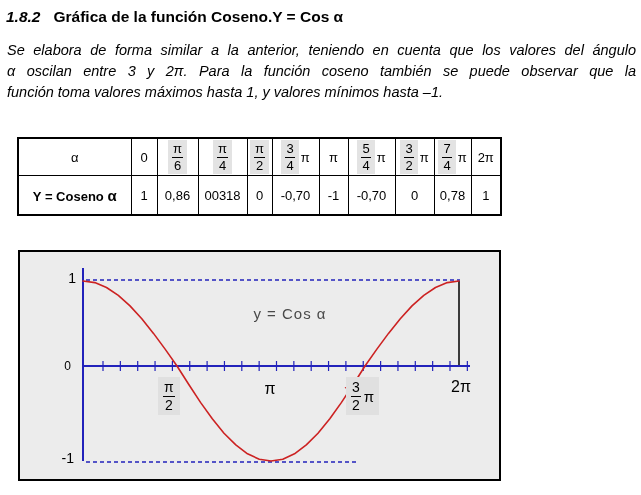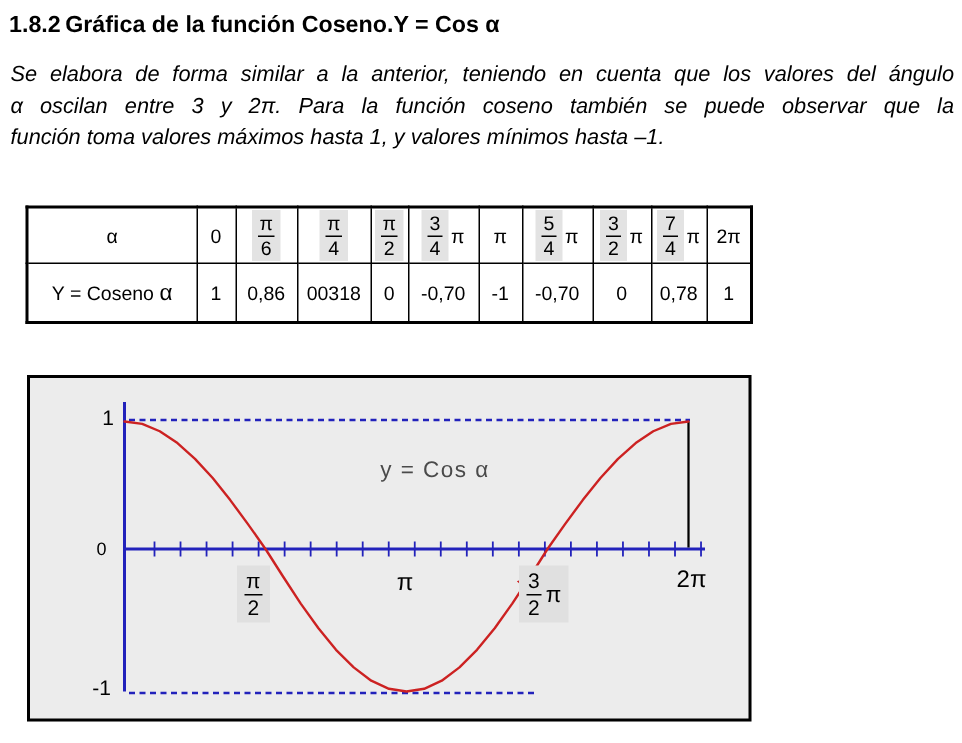--- a/index.html
+++ b/index.html
@@ -1,38 +1,38 @@
 <!DOCTYPE html>
 <html><head>
 <meta charset="utf-8">
 <style>
   html,body{margin:0;padding:0;background:#fff;}
   body{width:641px;height:495px;position:relative;overflow:hidden;
        font-family:"Liberation Sans","DejaVu Sans",sans-serif;color:#000;}
 
   
   .heading{position:absolute;left:6px;top:8px;font-size:15.5px;font-weight:bold;white-space:nowrap;}
-  .heading .hnum{margin-right:3px;}
+  .heading .hnum{margin-right:13px;font-style:italic;}
   .heading .htitle{}
 
   
   .para{position:absolute;left:7px;top:40px;width:629px;font-size:14.5px;line-height:21px;}
   .pline{text-align:justify;text-align-last:justify;font-style:italic;}
   .pline.last{text-align-last:left;}
 
   
   .tblwrap{position:absolute;left:17px;top:137px;}
   table.vals{border-collapse:collapse;table-layout:fixed;width:483px;border:2px solid #000;}
   table.vals td{border:1px solid #000;text-align:center;vertical-align:middle;
                 font-size:13px;padding:0;background:#fff;}
   table.vals tr.r1 td{height:36px;}
   table.vals tr.r2 td{height:38px;}
   td.lblcell{background:#dcdcdc;}
   td.alphacell{font-size:19px;}
-  td.rowlabcell{font-weight:normal;font-size:13.5px;white-space:nowrap;}
+  td.rowlabcell{font-weight:bold;font-size:13.5px;white-space:nowrap;}
   td.rowlabcell .al{font-size:15px;}
 
   .frac{display:inline-block;text-align:center;line-height:1.05;vertical-align:middle;
         background:#e3e3e3;padding:2px 4px;}
   .frac .num{display:block;border-bottom:1px solid #000;padding:0 1px 1px;}
   .frac .den{display:block;padding-top:1px;}
   .sfx{vertical-align:middle;margin-left:2px;}
 
   
   .chartbox{position:absolute;left:18px;top:250px;width:479px;height:227px;

